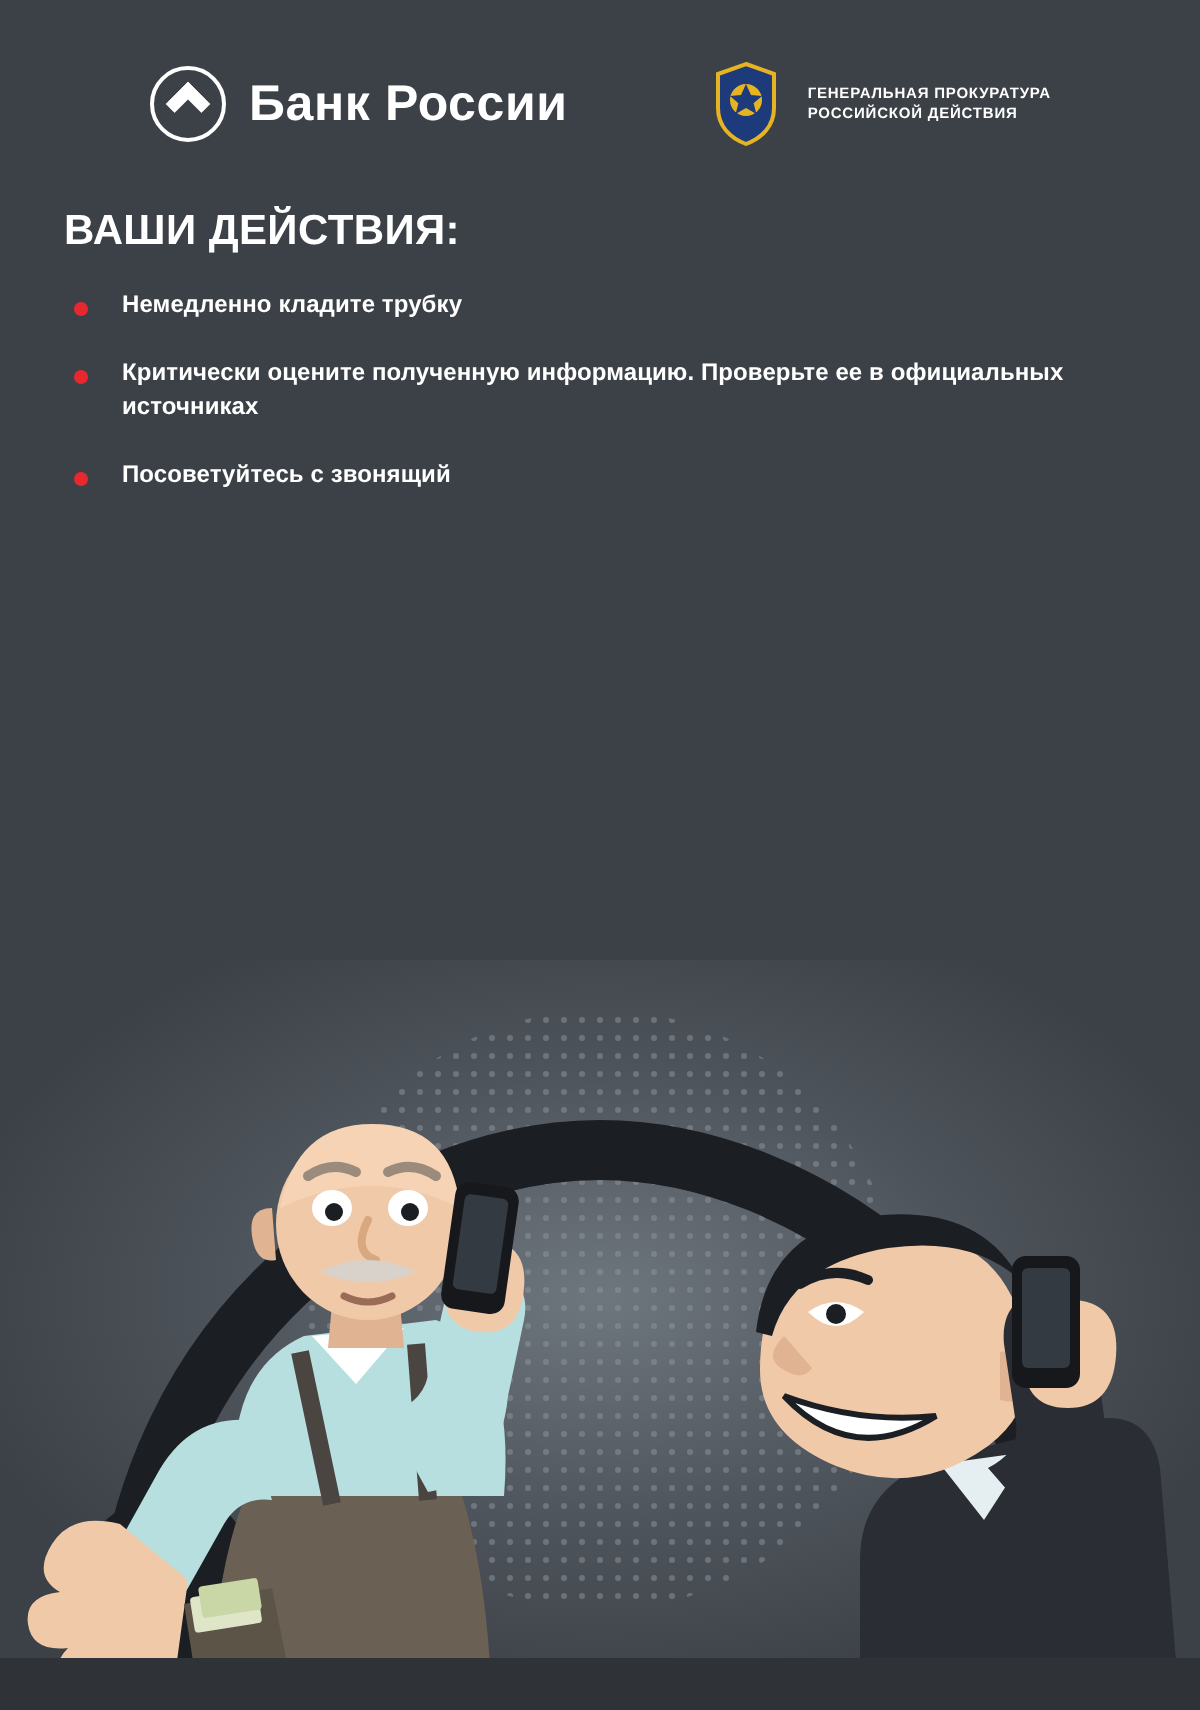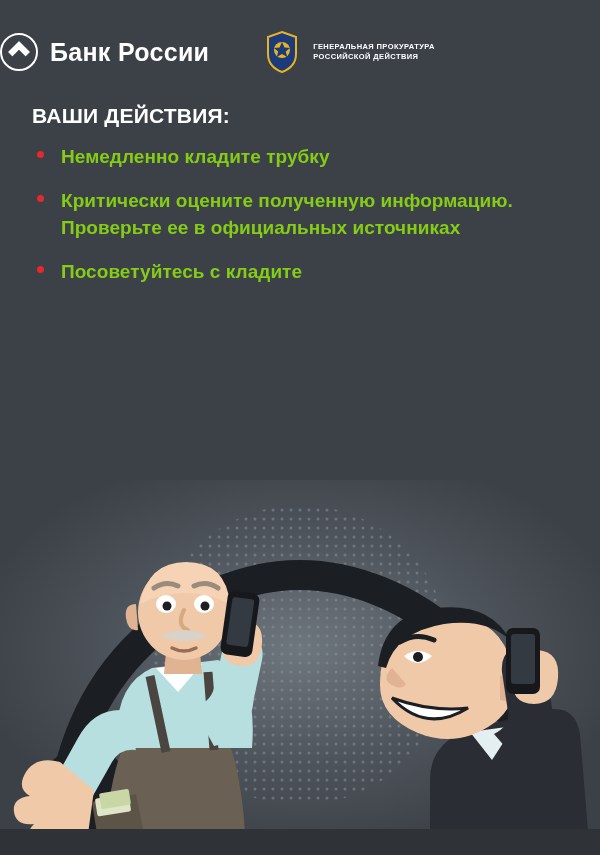--- a/index.html
+++ b/index.html
@@ -14,22 +14,22 @@
     width: 600px; height: 855px;
     background: #3c4147;
     overflow: hidden;
   }
 
   
   .header {
     position: relative;
     display: flex;
     align-items: center;
-    justify-content: flex-start;
-    gap: 54px;
+    justify-content: center;
+    gap: 70px;
     padding-top: 26px;
     height: 78px;
     z-index: 5;
   }
   .logo-block { display: flex; align-items: center; gap: 12px; }
   .cbr-mark {
     width: 38px; height: 38px;
     border-radius: 50%;
     border: 2.5px solid #ffffff;
     position: relative;
@@ -101,22 +101,22 @@
     margin-bottom: 17px;
   }
   .bullet-dot {
     width: 7px; height: 7px;
     border-radius: 50%;
     background: #e8282f;
     flex: none;
     margin: 7px 17px 0 5px;
   }
   .bullet-text {
-    color: #84cc16;
-    font-size: 19px;
+    color: #ffffff;
+    font-size: 12px;
     font-weight: bold;
     line-height: 1.42;
     letter-spacing: .05px;
   }
 
   
   .illustration {
     position: absolute;
     left: 0; bottom: 0;
     width: 600px; height: 375px;
@@ -168,21 +168,21 @@
       <li class="bullet-item">
         <span class="bullet-dot"></span>
         <span class="bullet-text">Немедленно кладите трубку</span>
       </li>
       <li class="bullet-item">
         <span class="bullet-dot"></span>
         <span class="bullet-text">Критически оцените полученную информацию. Проверьте ее в официальных источниках</span>
       </li>
       <li class="bullet-item">
         <span class="bullet-dot"></span>
-        <span class="bullet-text">Посоветуйтесь с кладите</span>
+        <span class="bullet-text">Посоветуйтесь с звонящий</span>
       </li>
     </ul>
   </div>
 
   <div class="illustration">
     <svg class="illu-svg" viewBox="0 0 600 375" aria-hidden="true">
       <defs>
         <radialGradient id="glow" cx="50%" cy="45%" r="55%">
           <stop offset="0%" stop-color="#6f777e"></stop>
           <stop offset="55%" stop-color="#4e545b"></stop>

